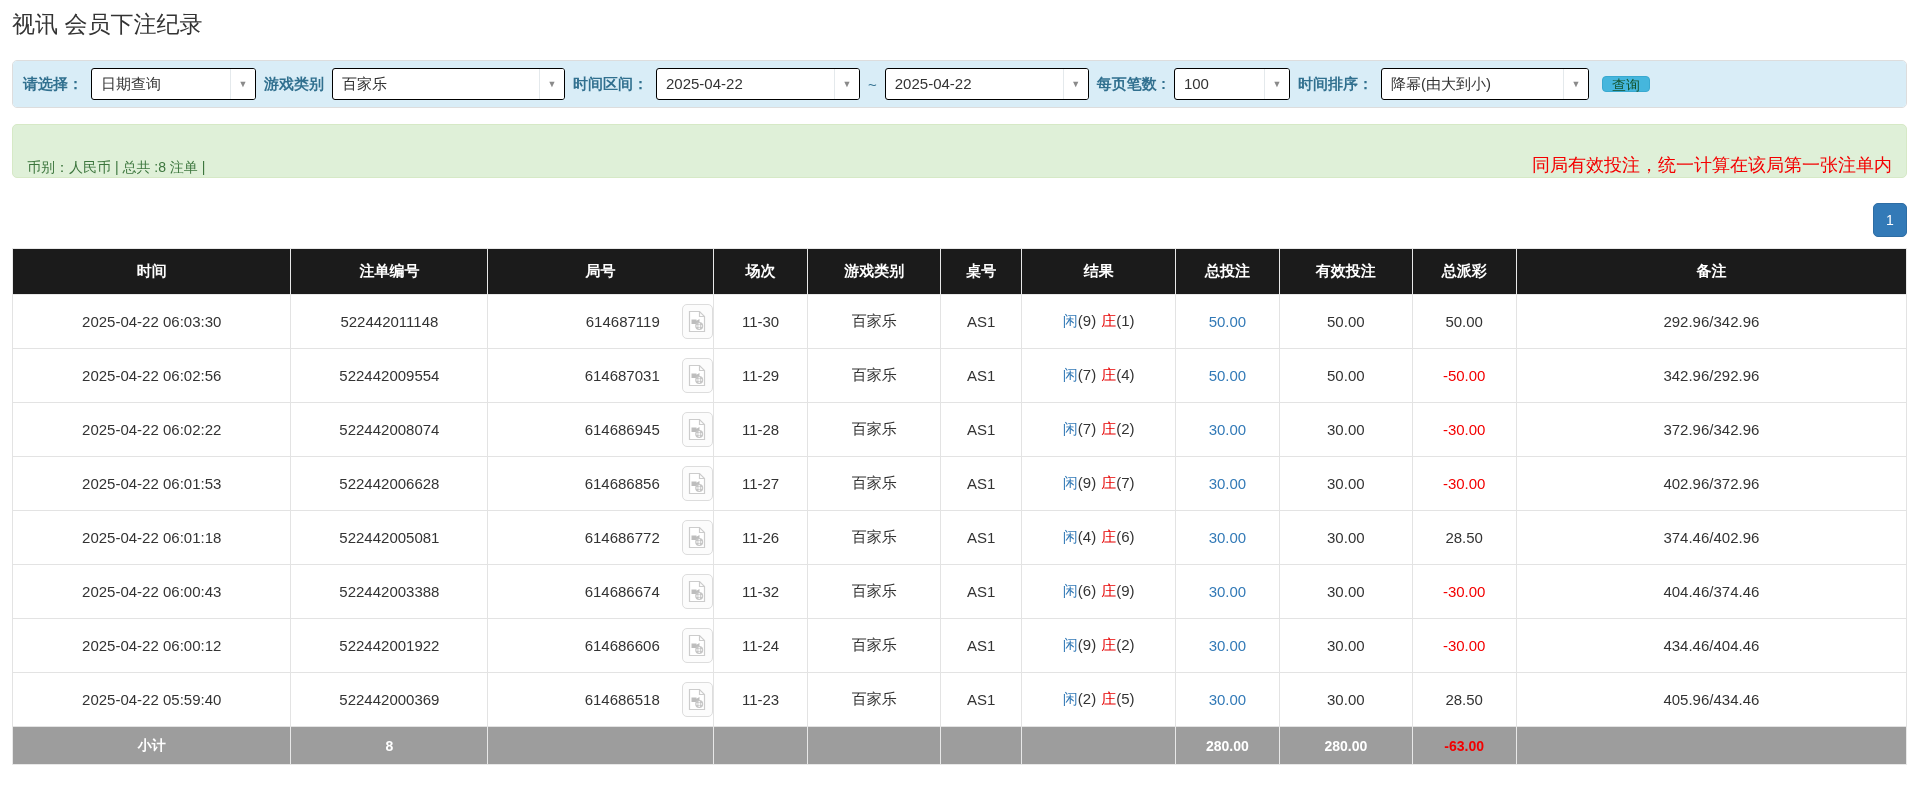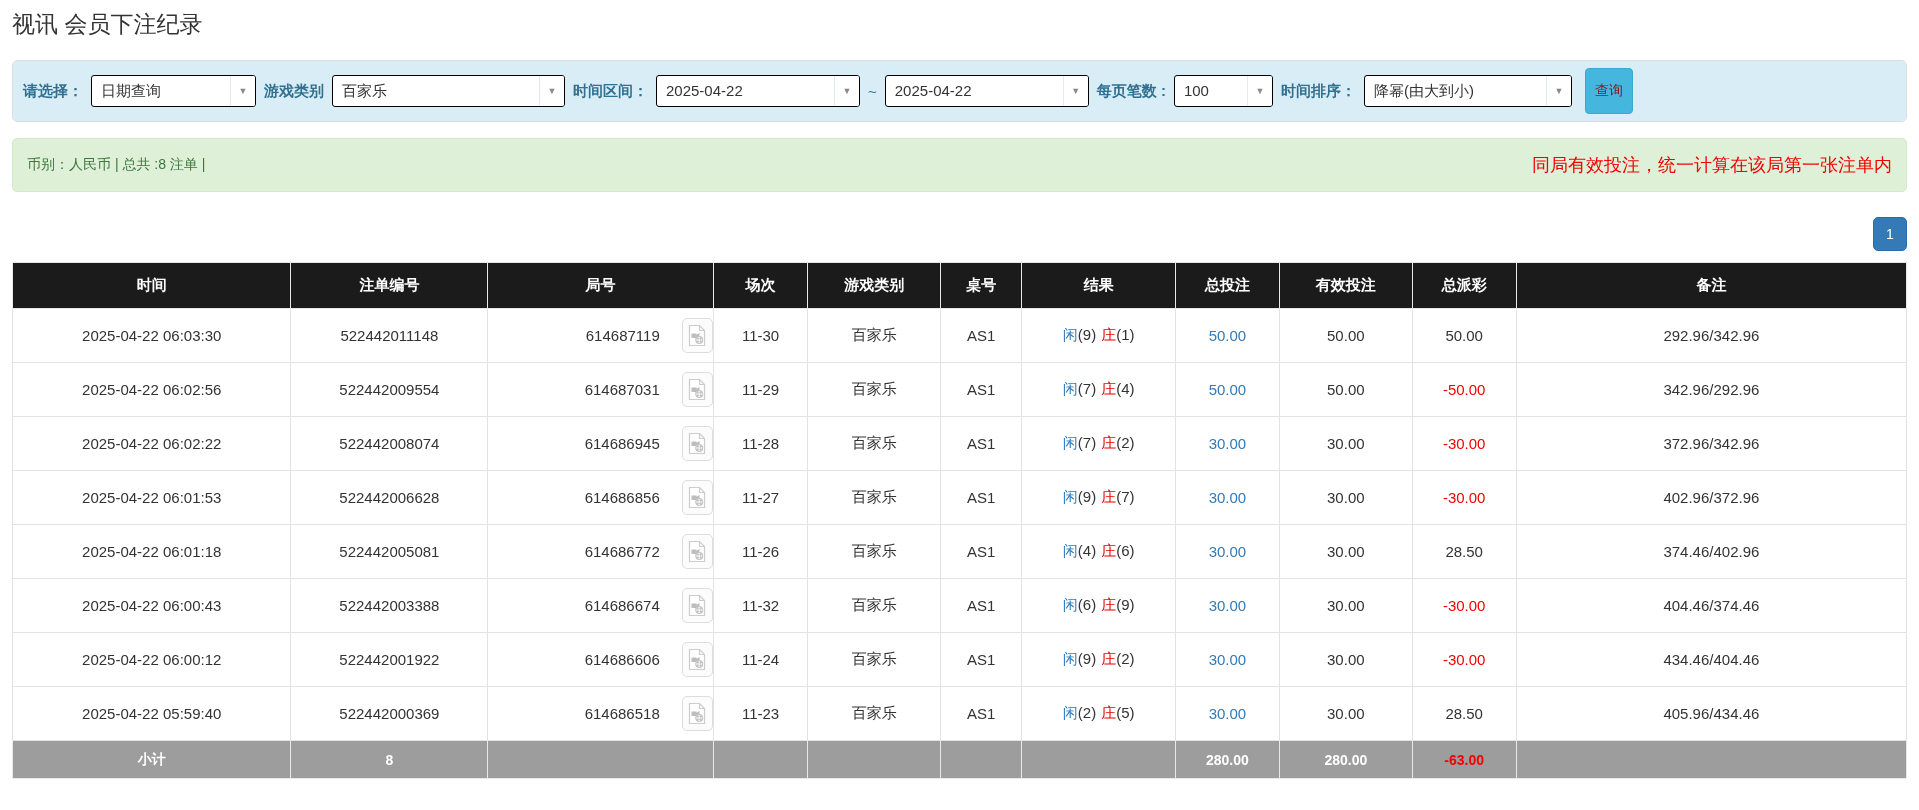--- a/index.html
+++ b/index.html
@@ -19,30 +19,30 @@
   .combobox { display: flex; align-items: stretch; background: #fff;
     border: 1px solid #000000; border-radius: 3px; height: 32px; overflow: hidden; }
   .combobox .value { padding: 0 9px; line-height: 30px; font-size: 15px; color: #333;
     flex: 1; white-space: nowrap; overflow: hidden; }
   .combobox .arrow-box { width: 25px; border-left: 1px solid #e4e9ec; display: flex;
     align-items: center; justify-content: center; color: #8a8a8a; font-size: 9px;
     background: #fff; flex: none; }
   .w-select { width: 165px; }
   .w-game   { width: 233px; }
   .w-date   { width: 204px; }
-  .w-size   { width: 99px; }
+  .w-size   { width: 116px; }
   .w-sort   { width: 208px; }
   .tilde { color: #31708f; font-size: 15px; }
-  .search-btn { margin-left: 5px; height: 46px; width: 48px; background: #45b6dd;
-    border: 1px solid #39a9d0; border-radius: 4px; color: #7f1d1d; font-size: 14px;
+  .search-btn { margin-left: 5px; height: 16px; width: 48px; background: #45b6dd;
+    border: 1px solid #39a9d0; border-radius: 4px; color: #14532d; font-size: 14px;
     cursor: pointer; font-family: "Liberation Sans", sans-serif; }
 
   
   .summary-bar { margin-top: 16px; background: #dff0d8; border: 1px solid #d6e9c6;
-    border-radius: 5px; height: 54px; display: flex; align-items: center;
+    border-radius: 5px; height: 54px; display: flex; align-items: flex-end;
     justify-content: space-between; padding: 0 14px; }
   .summary-left  { color: #3c763d; font-size: 14px; }
   .summary-right { color: #f40000; font-size: 18px; }
 
   
   .pagination-row { margin-top: 25px; display: flex; justify-content: flex-end; }
   .page-btn { width: 34px; height: 34px; background: #337ab7; border: 1px solid #2e6da4;
     border-radius: 5px; color: #fff; font-size: 14px; cursor: pointer;
     font-family: "Liberation Sans", sans-serif; }
 

